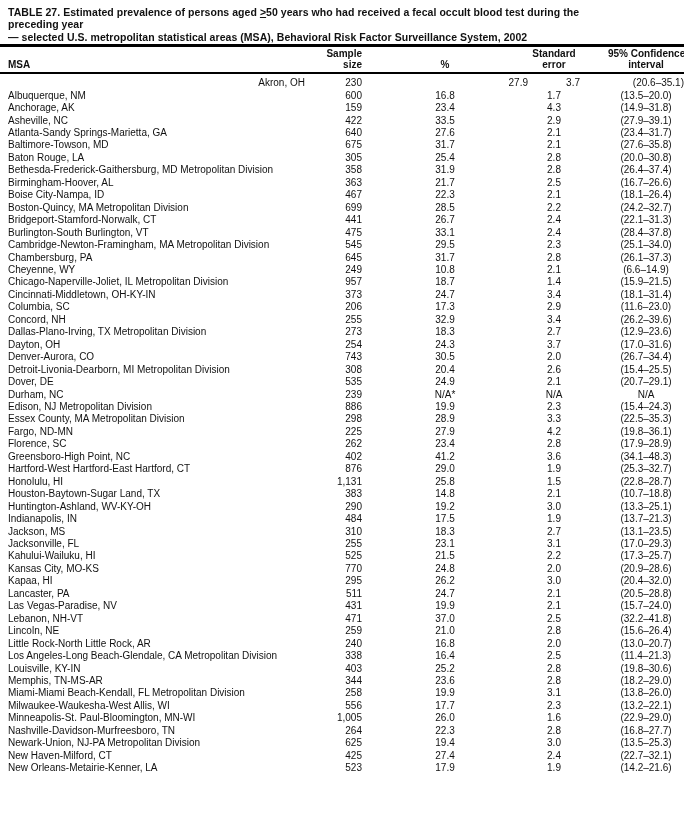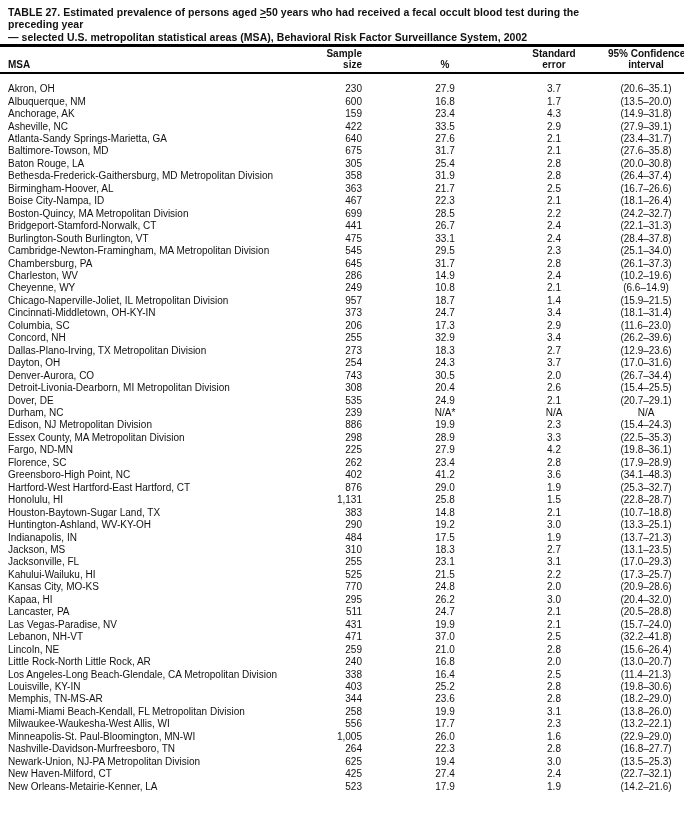--- a/index.html
+++ b/index.html
@@ -43,21 +43,21 @@
     white-space: nowrap;
   }
   tbody td {
     font-size: 10px;
     height: 12.45px;
     line-height: 12.45px;
     padding: 0;
     white-space: nowrap;
     overflow: hidden;
   }
-  tbody tr:first-child td { padding-top: 9px; }
+  tbody tr:first-child td { padding-top: 3px; text-align: right; }
   .a-msa { text-align: left; padding-left: 8px; }
   .a-n   { text-align: right; }
   .a-pct { text-align: center; }
   .a-se  { text-align: center; padding-right: 28px; }
   .a-ci  { text-align: center; }
 </style>
 </head>
 <body>
 
 <div class="page">
@@ -212,27 +212,20 @@
   </tr>
 
   <tr>
     <td class="a-msa cell-msa">Chambersburg, PA</td>
     <td class="a-n cell-n">645</td>
     <td class="a-pct cell-pct">31.7</td>
     <td class="a-se cell-se">2.8</td>
     <td class="a-ci cell-ci">(26.1–37.3)</td>
   </tr>
 
-  <tr>
-    <td class="a-msa cell-msa">Charleston, WV</td>
-    <td class="a-n cell-n">286</td>
-    <td class="a-pct cell-pct">14.9</td>
-    <td class="a-se cell-se">2.4</td>
-    <td class="a-ci cell-ci">(10.2–19.6)</td>
-  </tr>
 
   <tr>
     <td class="a-msa cell-msa">Cheyenne, WY</td>
     <td class="a-n cell-n">249</td>
     <td class="a-pct cell-pct">10.8</td>
     <td class="a-se cell-se">2.1</td>
     <td class="a-ci cell-ci">(6.6–14.9)</td>
   </tr>
 
   <tr>

